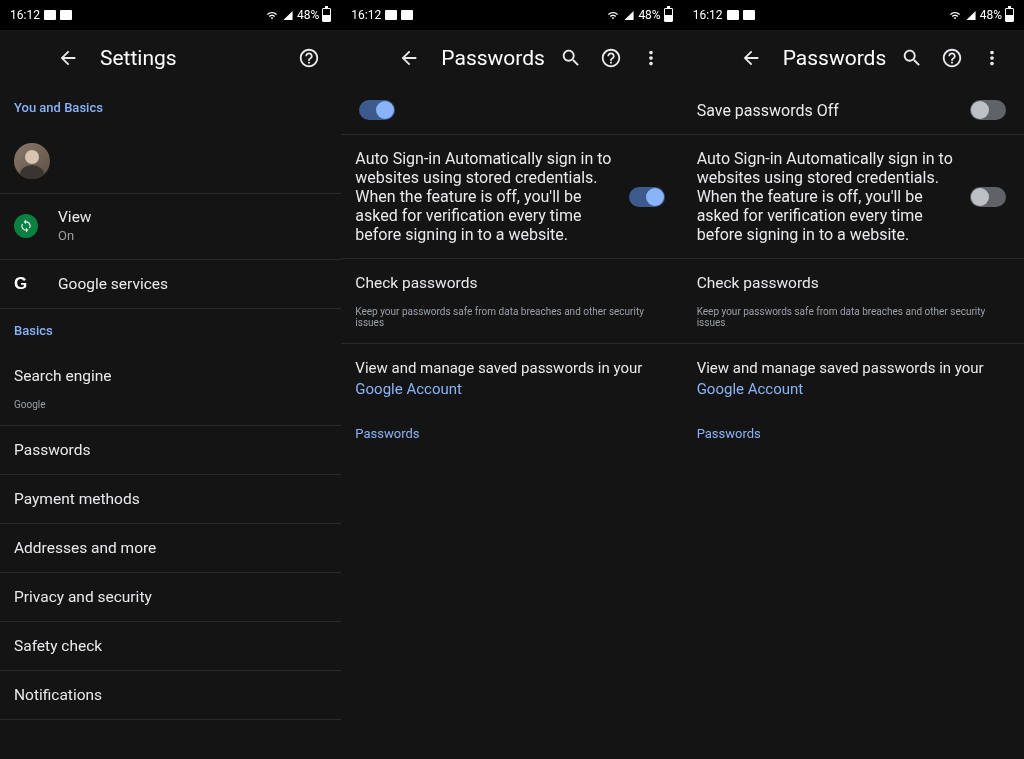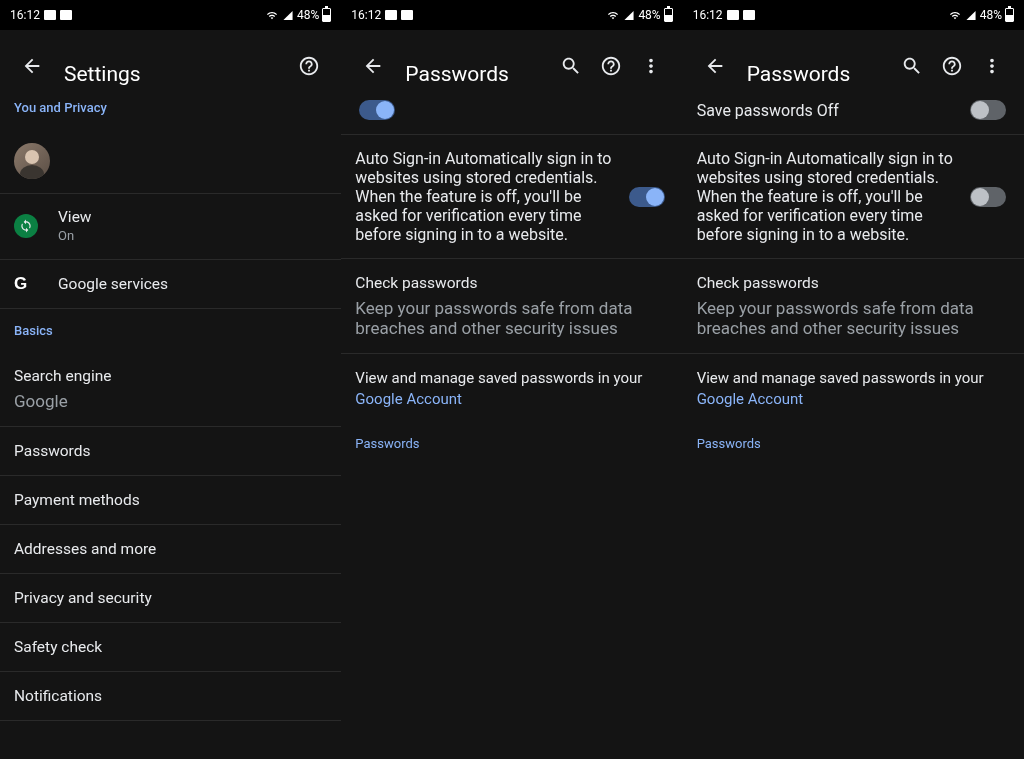--- a/index.html
+++ b/index.html
@@ -49,22 +49,23 @@
   }
   .status-icon-box {
     width: 12px;
     height: 10px;
     background: #fff;
     border-radius: 1px;
   }
   .app-bar {
     height: 56px;
     display: flex;
-    align-items: flex-end;
+    align-items: center;
     padding: 0 12px;
+    margin-left: 36px;
   }
   .app-bar .icon-btn {
     width: 40px;
     height: 40px;
     display: flex;
     align-items: center;
     justify-content: center;
     cursor: pointer;
     color: #e8eaed;
   }
@@ -211,23 +212,23 @@
   }
   .settings-item {
     padding: 15px 14px;
     cursor: pointer;
   }
   .settings-item .primary {
     font-size: 15.5px;
     color: #e8eaed;
   }
   .settings-item .secondary {
-    font-size: 17px;
+    font-size: 10px;
     color: #9aa0a6;
-    margin-top: 6px;
+    margin-top: 14px;
   }
   .google-g {
     font-weight: bold;
     font-size: 17px;
     color: #fff;
     font-family: Arial, sans-serif;
   }
   .view-manage {
     padding: 14px 14px;
     font-size: 15px;
@@ -291,21 +292,21 @@
     </div>
     <div class="title">Settings</div>
     <div class="icon-btn">
       <svg width="22" height="22" viewBox="0 0 24 24">
           <path d="M11 18h2v-2h-2v2zm1-16C6.48 2 2 6.48 2 12s4.48 10 10 10 10-4.48 10-10S17.52 2 12 2zm0 18c-4.41 0-8-3.59-8-8s3.59-8 8-8 8 3.59 8 8-3.59 8-8 8zm0-14c-2.21 0-4 1.79-4 4h2c0-1.1.9-2 2-2s2 .9 2 2c0 2-3 1.75-3 5h2c0-2.25 3-2.5 3-5 0-2.21-1.79-4-4-4z"></path>
         </svg>
     </div>
   </div>
 
   <div class="content">
-    <div class="section-label">You and Privacy</div>
+    <div class="section-label">You and Basics</div>
 
     <div class="list-item">
       <div class="icon-slot">
         <div class="avatar"></div>
       </div>
     </div>
     <div class="divider"></div>
 
     <div class="list-item">
       <div class="icon-slot">

